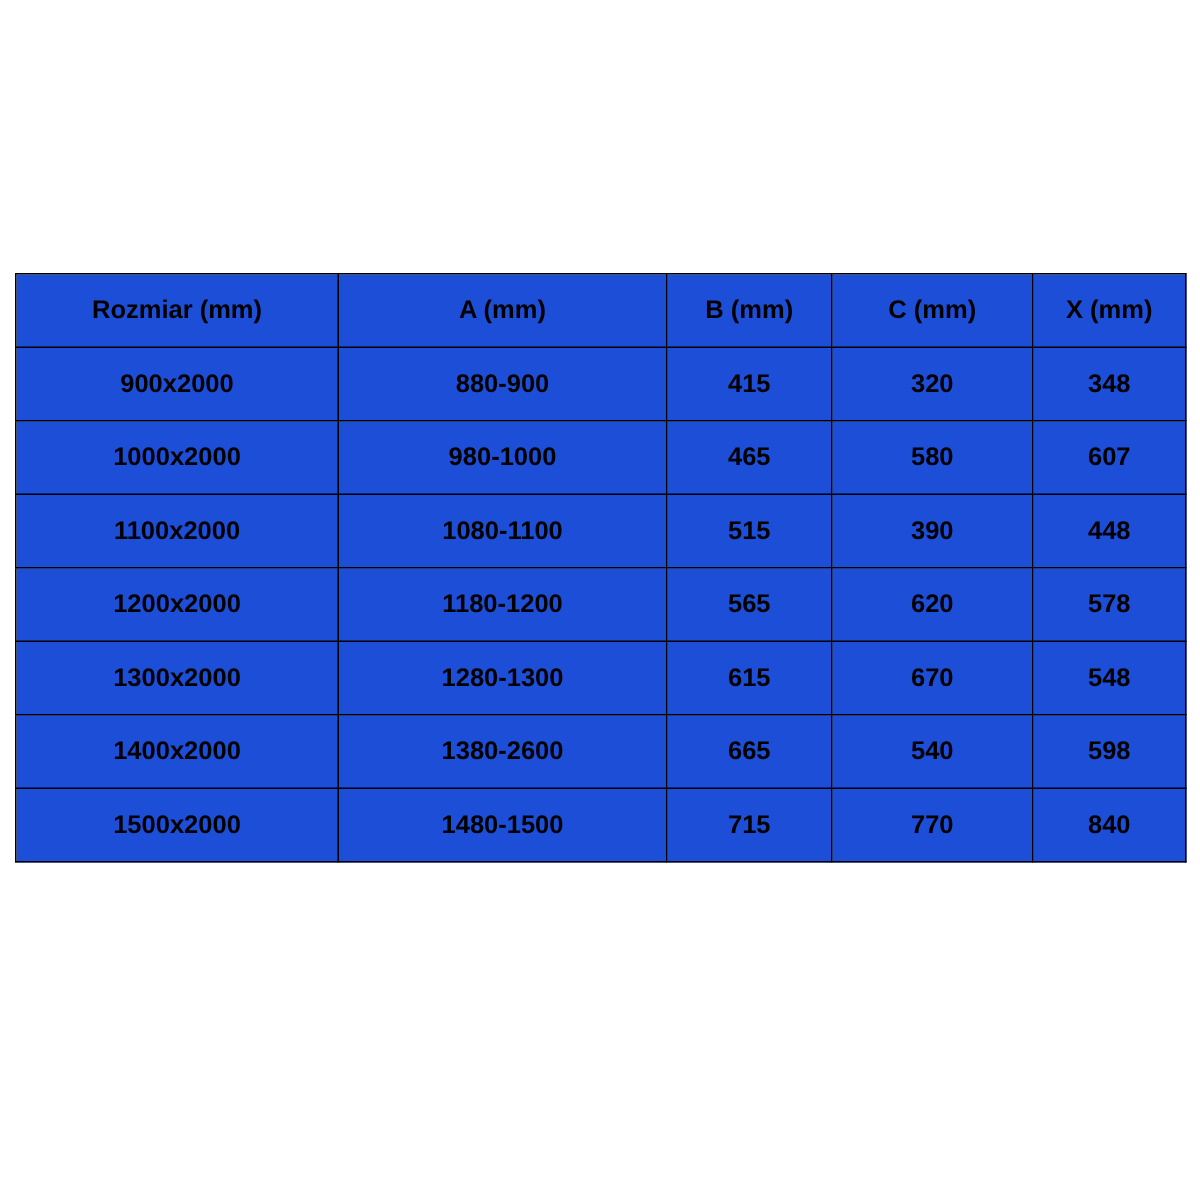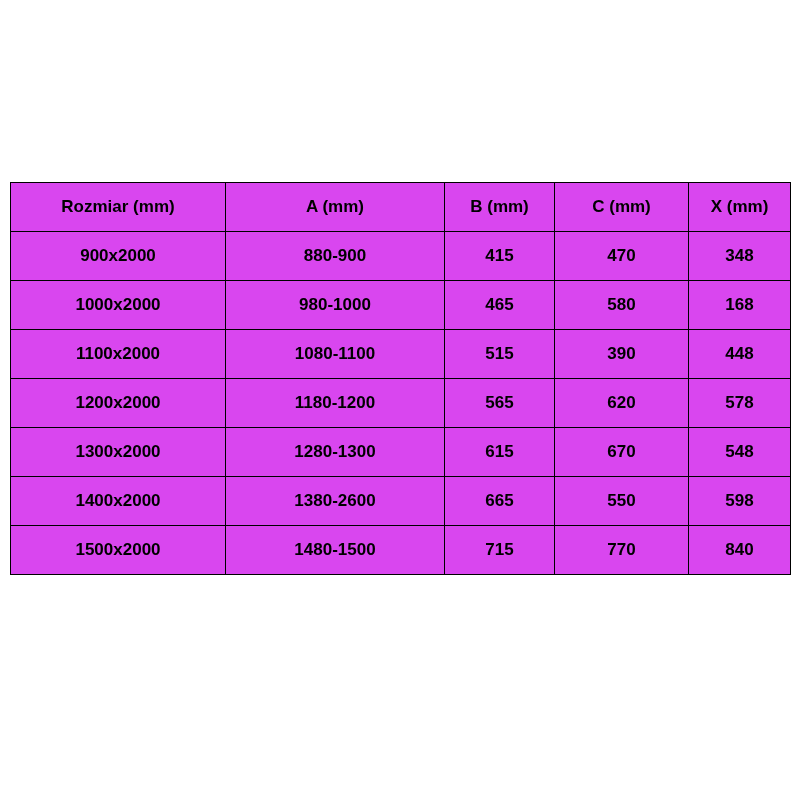--- a/index.html
+++ b/index.html
@@ -28,21 +28,21 @@
   table.spec-table th,
   table.spec-table td {
     border: 1px solid #000000;
     text-align: center;
     vertical-align: middle;
     font-weight: bold;
     font-size: 17px;
     height: 48px;
     padding: 0;
     color: #000000;
-    background: #d946ef;
+    background: #1d4ed8;
   }
   table.spec-table th {
     font-size: 17px;
   }
   col.c0 { width: 215px; }
   col.c1 { width: 219px; }
   col.c2 { width: 110px; }
   col.c3 { width: 134px; }
   col.c4 { width: 102px; }
 </style>
@@ -65,29 +65,29 @@
         <th>B (mm)</th>
         <th>C (mm)</th>
         <th>X (mm)</th>
       </tr>
     </thead>
     <tbody>
       <tr>
         <td>900x2000</td>
         <td>880-900</td>
         <td>415</td>
-        <td>470</td>
+        <td>320</td>
         <td>348</td>
       </tr>
       <tr>
         <td>1000x2000</td>
         <td>980-1000</td>
         <td>465</td>
         <td>580</td>
-        <td>168</td>
+        <td>607</td>
       </tr>
       <tr>
         <td>1100x2000</td>
         <td>1080-1100</td>
         <td>515</td>
         <td>390</td>
         <td>448</td>
       </tr>
       <tr>
         <td>1200x2000</td>
@@ -100,21 +100,21 @@
         <td>1300x2000</td>
         <td>1280-1300</td>
         <td>615</td>
         <td>670</td>
         <td>548</td>
       </tr>
       <tr>
         <td>1400x2000</td>
         <td>1380-2600</td>
         <td>665</td>
-        <td>550</td>
+        <td>540</td>
         <td>598</td>
       </tr>
       <tr>
         <td>1500x2000</td>
         <td>1480-1500</td>
         <td>715</td>
         <td>770</td>
         <td>840</td>
       </tr>
     </tbody>

